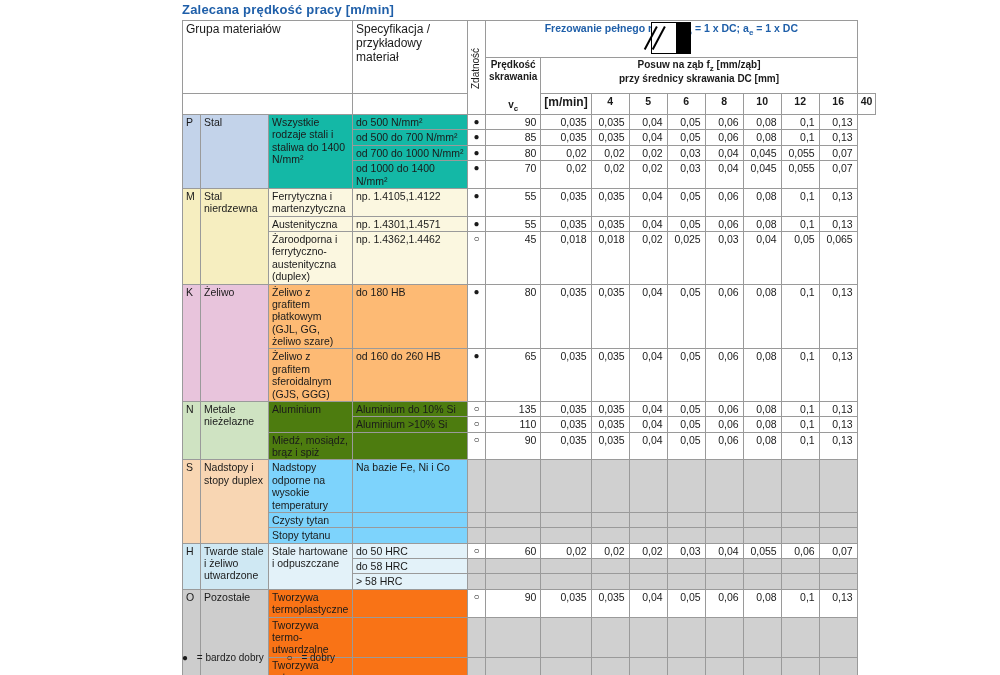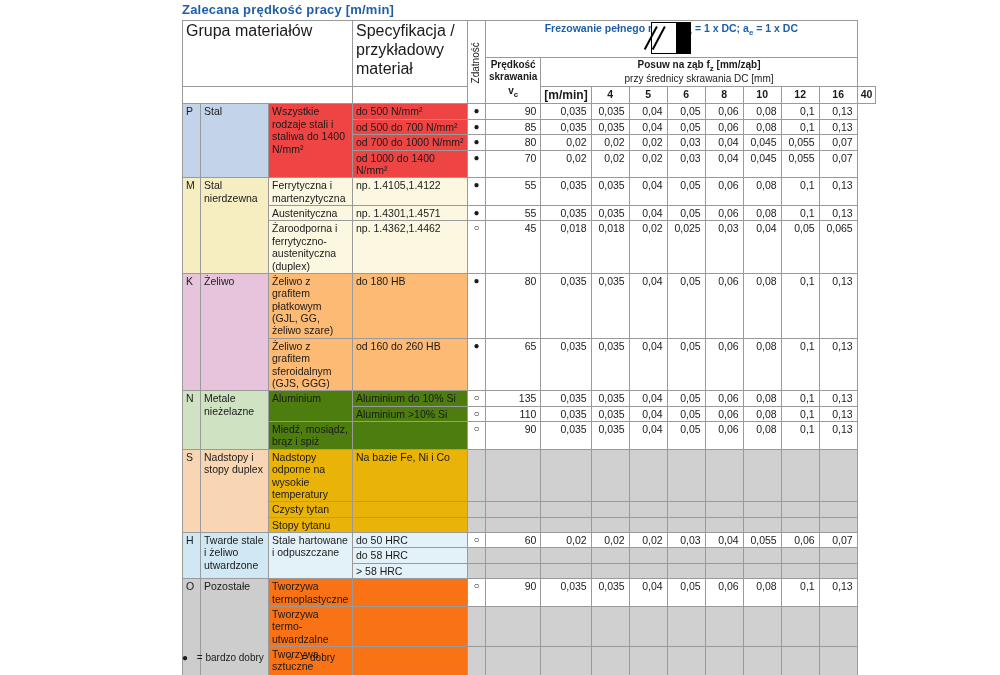--- a/index.html
+++ b/index.html
@@ -25,46 +25,46 @@
     font-size:10.5px;
   }
   td,th{
     border:1px solid #9a9a9a;
     padding:1px 3px;
     vertical-align:top;
     font-weight:normal;
     text-align:left;
     line-height:1.18;
   }
-  .grp-hdr{vertical-align:top;font-size:16px;}
+  .grp-hdr{vertical-align:top;font-size:12px;}
   .vert{
     writing-mode:vertical-rl;
     transform:rotate(180deg);
     white-space:nowrap;
     text-align:center;
     font-size:10px;
     padding:2px 1px;
   }
   .blue-head{
     color:#1f5fa9;font-weight:bold;text-align:center;font-size:10.5px;
   }
   .center{text-align:center;}
   .num{text-align:right;padding-right:4px;font-size:10.5px;}
   .dot{text-align:center;font-size:10px;}
   
   .c-p{background:#c3d3ea;}
-  .c-p2{background:#ef4444;}
+  .c-p2{background:#14b8a6;}
   .c-m{background:#f6eec0;}
   .c-m2{background:#fbf7e0;margin-top:16px;}
   .c-k{background:#e8c4dc;}
   .c-k2{background:#fdba74;}
   .c-n{background:#cfe3c2;}
   .c-n2{background:#4d7c0f;}
   .c-s{background:#f8d6b3;}
-  .c-s2{background:#eab308;}
+  .c-s2{background:#7dd3fc;}
   .c-h{background:#cfe8f3;}
   .c-h2{background:#e3f2f9;}
   .c-o{background:#cdcdcd;}
   .c-o2{background:#f97316;}
   .c-grey{background:#d0d0d0;}
   .c-white{background:#ffffff;}
   .legend{
     position:absolute;left:182px;top:652px;font-size:10px;text-align:center;
   }
   .legend span{margin-right:6px;}
@@ -121,25 +121,25 @@
           <span class="mill-icon">
             <span class="black-half"></span>
               <span class="slash"></span>
               <span class="slash2"></span>
           </span>
         </th>
       </tr>
       <tr>
         <th rowspan="2" class="center" style="font-weight:bold;font-size:10px;vertical-align:top">
           <span>Prędkość skrawania</span><br>
-          <span style="display:inline-block;margin-top:2px">v<sub>c</sub></span>
+          <span style="display:inline-block;margin-top:16px">v<sub>c</sub></span>
         </th>
         <th colspan="8" class="center" style="font-weight:bold;font-size:10px;">
           <span>Posuw na ząb f<sub>z</sub> [mm/ząb]</span><br>
-          <span style="font-weight:normal">przy średnicy skrawania DC [mm]</span>
+          <span style="font-weight:bold">przy średnicy skrawania DC [mm]</span>
         </th>
       </tr>
       <tr>
         <th colspan="3" style="border-top:1px solid #9a9a9a;"></th>
         <th></th>
         <th class="center" style="font-weight:bold;font-size:12px">[m/min]</th>
         <th class="center" style="font-weight:bold">4</th>
         <th class="center" style="font-weight:bold">5</th>
         <th class="center" style="font-weight:bold">6</th>
         <th class="center" style="font-weight:bold">8</th>

